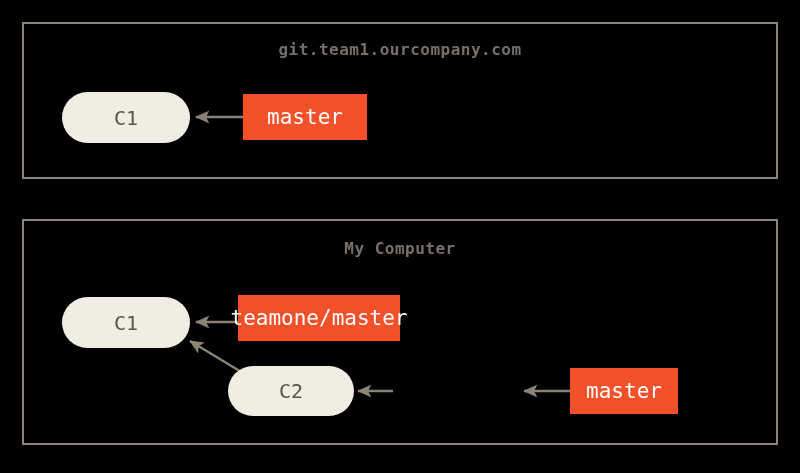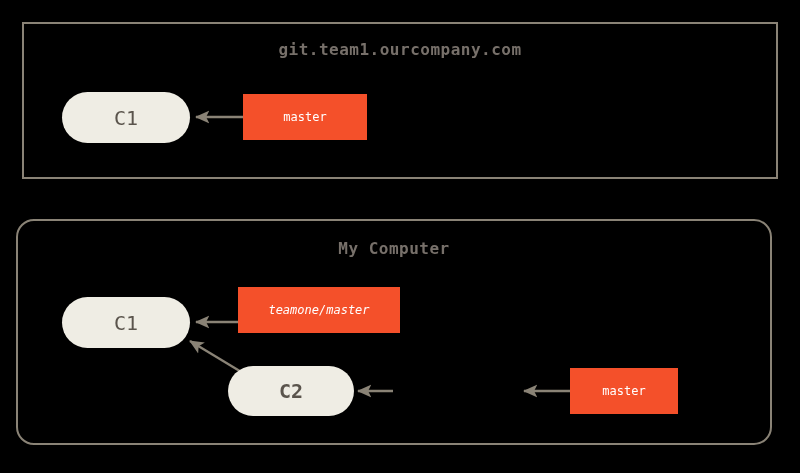--- a/index.html
+++ b/index.html
@@ -20,21 +20,21 @@
     height: 473px;
     background: #000000;
   }
   .panel {
     position: absolute;
     border: 2px solid #8a8376;
     background: #000000;
     box-sizing: border-box;
   }
   #panel-remote { left: 22px; top: 22px;  width: 756px; height: 157px; }
-  #panel-local  { left: 16px; top: 219px; width: 756px; height: 226px; border-radius: 18px; }
+  #panel-local  { left: 22px; top: 219px; width: 756px; height: 226px; }
 
   .panel-title {
     position: absolute;
     width: 100%;
     text-align: center;
     color: #77706a;
     font-size: 16px;
     font-weight: bold;
     letter-spacing: 0.5px;
     font-family: "DejaVu Sans Mono", "Liberation Mono", monospace;
@@ -55,21 +55,21 @@
     font-family: "DejaVu Sans Mono", "Liberation Mono", monospace;
     box-sizing: border-box;
   }
   .branch {
     position: absolute;
     background: #f4502a;
     display: flex;
     align-items: center;
     justify-content: center;
     color: #ffffff;
-    font-size: 12px;
+    font-size: 21px;
     font-family: "DejaVu Sans Mono", "Liberation Mono", monospace;
     box-sizing: border-box;
   }
 
   svg.arrows {
     position: absolute;
     left: 0;
     top: 0;
     width: 800px;
     height: 473px;
@@ -107,20 +107,20 @@
 
     <line x1="570" y1="391" x2="524" y2="391" stroke="#8a8376" stroke-width="2.4" marker-end="url(#ah)"></line>
   </svg>
 
   <div class="node" id="remote-c1" style="left:62px; top:92px; width:128px; height:51px;">C1</div>
 
   <div class="branch" id="remote-master" style="left:243px; top:94px; width:124px; height:46px;">master</div>
 
   <div class="node" id="local-c1" style="left:62px; top:297px; width:128px; height:51px;">C1</div>
 
-  <div class="node" id="local-c2" style="left:228px; top:366px; width:126px; height:50px;font-weight:bold;">C2</div>
+  <div class="node" id="local-c2" style="left:228px; top:366px; width:126px; height:50px;">C2</div>
 
 
-  <div class="branch" id="local-teamone-master" style="left:238px; top:287px; width:162px; height:46px;font-style:italic;">teamone/master</div>
+  <div class="branch" id="local-teamone-master" style="left:238px; top:295px; width:162px; height:46px;">teamone/master</div>
 
   <div class="branch" id="local-master" style="left:570px; top:368px; width:108px; height:46px;">master</div>
 
 </div>
 
 </body></html>

